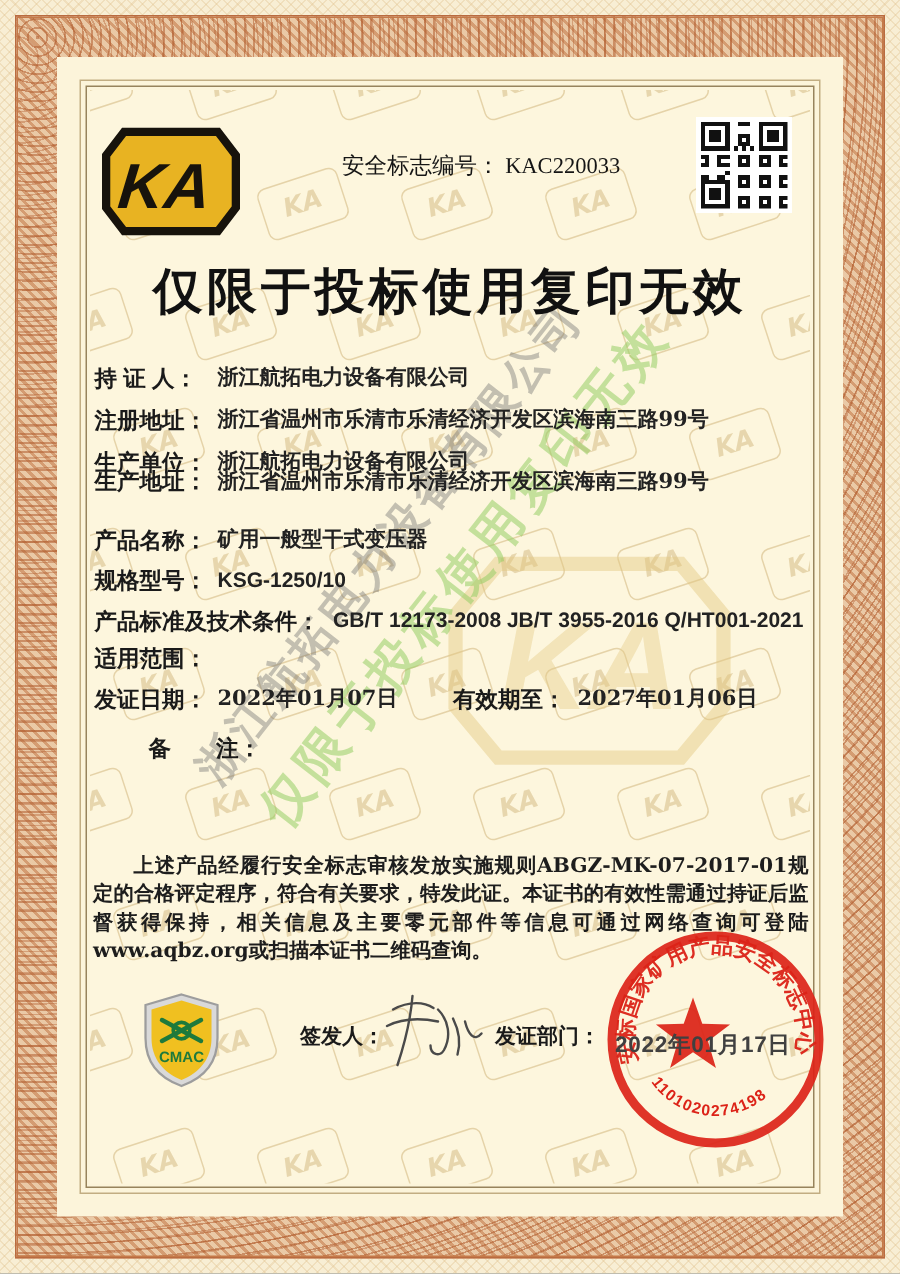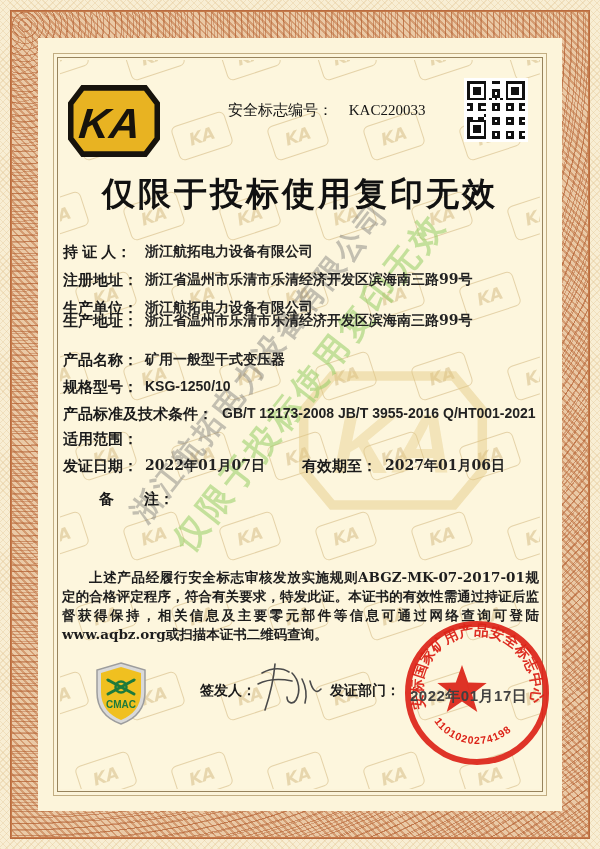--- a/index.html
+++ b/index.html
@@ -31,21 +31,21 @@
       font-family:"DejaVu Serif","Liberation Serif",serif;}
   .wm-company{left:-35px;top:282px;width:470px;text-align:center;font-size:30px;letter-spacing:3px;
       color:rgba(115,115,115,.42);transform:rotate(-52deg);}
   .wm-notice{left:35px;top:299px;width:430px;text-align:center;font-size:34px;letter-spacing:4px;
       color:rgba(150,205,100,.55);transform:rotate(-52deg);}
   .layer{position:absolute;z-index:2;}
   
   .ka-logo{left:8px;top:24px;width:92px;height:74px;}
   .cert-no{left:168px;top:41px;font-size:15px;color:#151515;white-space:nowrap;
            font-family:"Liberation Serif","DejaVu Serif",serif;}
-  .cert-no b{font-weight:400;margin-left:12px;}
+  .cert-no b{font-weight:400;}
   .qr{left:404px;top:18px;width:64px;height:64px;background:#fff;padding:3px;box-sizing:border-box;}
   .qr svg{width:58px;height:58px;display:block;shape-rendering:crispEdges;}
   .title{left:0;top:112px;width:100%;text-align:center;font-size:33px;font-weight:900;color:#111;
          letter-spacing:3px;}
   
   .row{position:absolute;left:0;width:100%;height:20px;z-index:2;}
   .row .lab{position:absolute;left:3px;font-size:15px;font-weight:700;color:#1a1a1a;white-space:pre;}
   .row .val{position:absolute;left:85px;font-size:14px;font-weight:700;color:#222;white-space:nowrap;
             font-family:"DejaVu Serif","Liberation Serif",serif;}
   .row.wide .val{left:162px;font-family:"Liberation Sans",sans-serif;}

